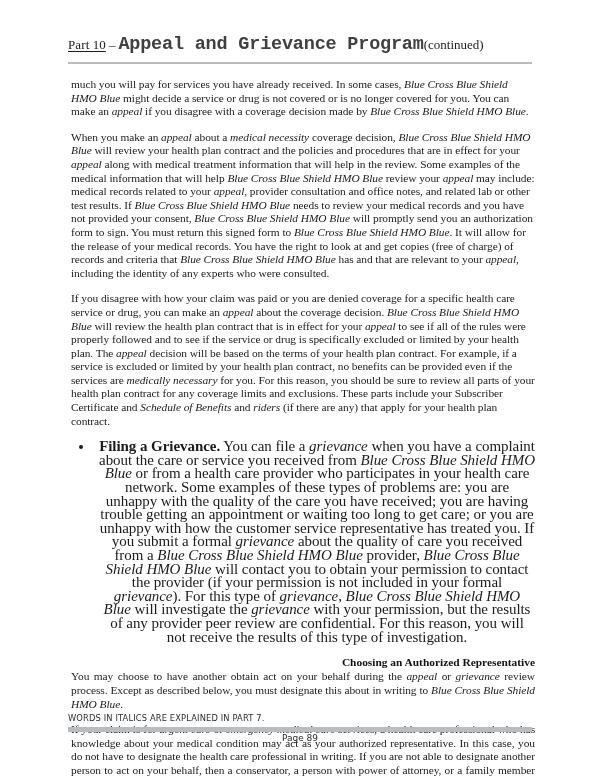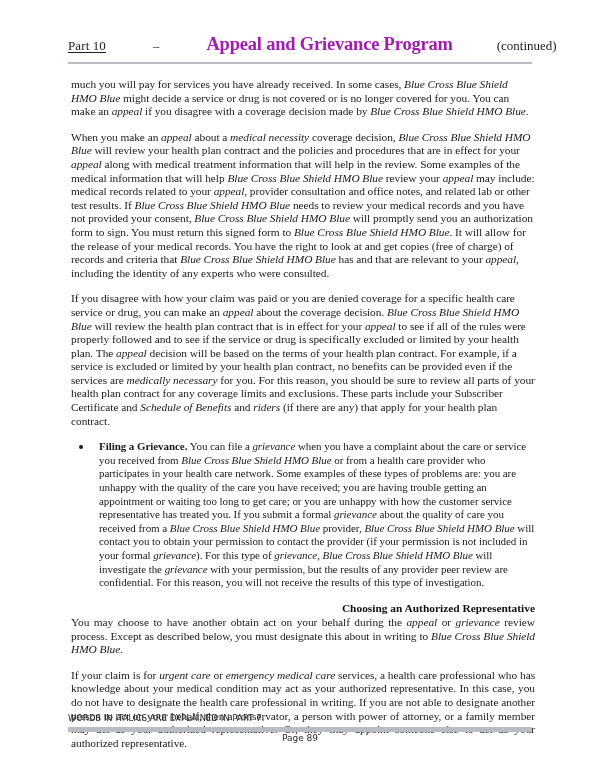--- a/index.html
+++ b/index.html
@@ -26,42 +26,41 @@
   .header {
     position: absolute;
     left: 68px;
     top: 34px;
     width: 464px;
   }
   .header-line {
     display: flex;
     align-items: baseline;
     white-space: nowrap;
-    gap: 44px;
   }
   .part-label {
     font-family: "Liberation Serif", "DejaVu Serif", serif;
     font-size: 13px;
     color: #1c1c1c;
     text-decoration: underline;
     text-underline-offset: 2px;
     letter-spacing: 0.1px;
   }
   .part-dash {
     font-family: "Liberation Serif", "DejaVu Serif", serif;
     font-size: 13px;
     padding: 0 3px 0 3px;
     color: #1c1c1c;
   }
   .header-title {
-    font-family: Liberation Serif, serif;
+    font-family: Liberation Mono, monospace;
     font-size: 18.5px;
     font-weight: bold;
     letter-spacing: -0.2px;
-    color: #a21caf;
+    color: #404040;
   }
   .header-continued {
     font-family: "Liberation Serif", "DejaVu Serif", serif;
     font-size: 13px;
     color: #1c1c1c;
   }
   .header-rule {
     position: absolute;
     left: 68px;
     top: 62px;
@@ -93,23 +92,23 @@
   }
   .bold {
     font-weight: bold;
   }
 
   
   .bullet-item {
     position: relative;
     margin: 0 0 12px 0;
     padding-left: 28px;
-    font-size: 11px;
+    font-size: 15px;
     line-height: 13.6px;
-    text-align: left;
+    text-align: center;
     letter-spacing: -0.06px;
   }
   .bullet-dot {
     position: absolute;
     left: 8px;
     top: 4.5px;
     width: 4px;
     height: 4px;
     border-radius: 50%;
     background: #1a1a1a;

